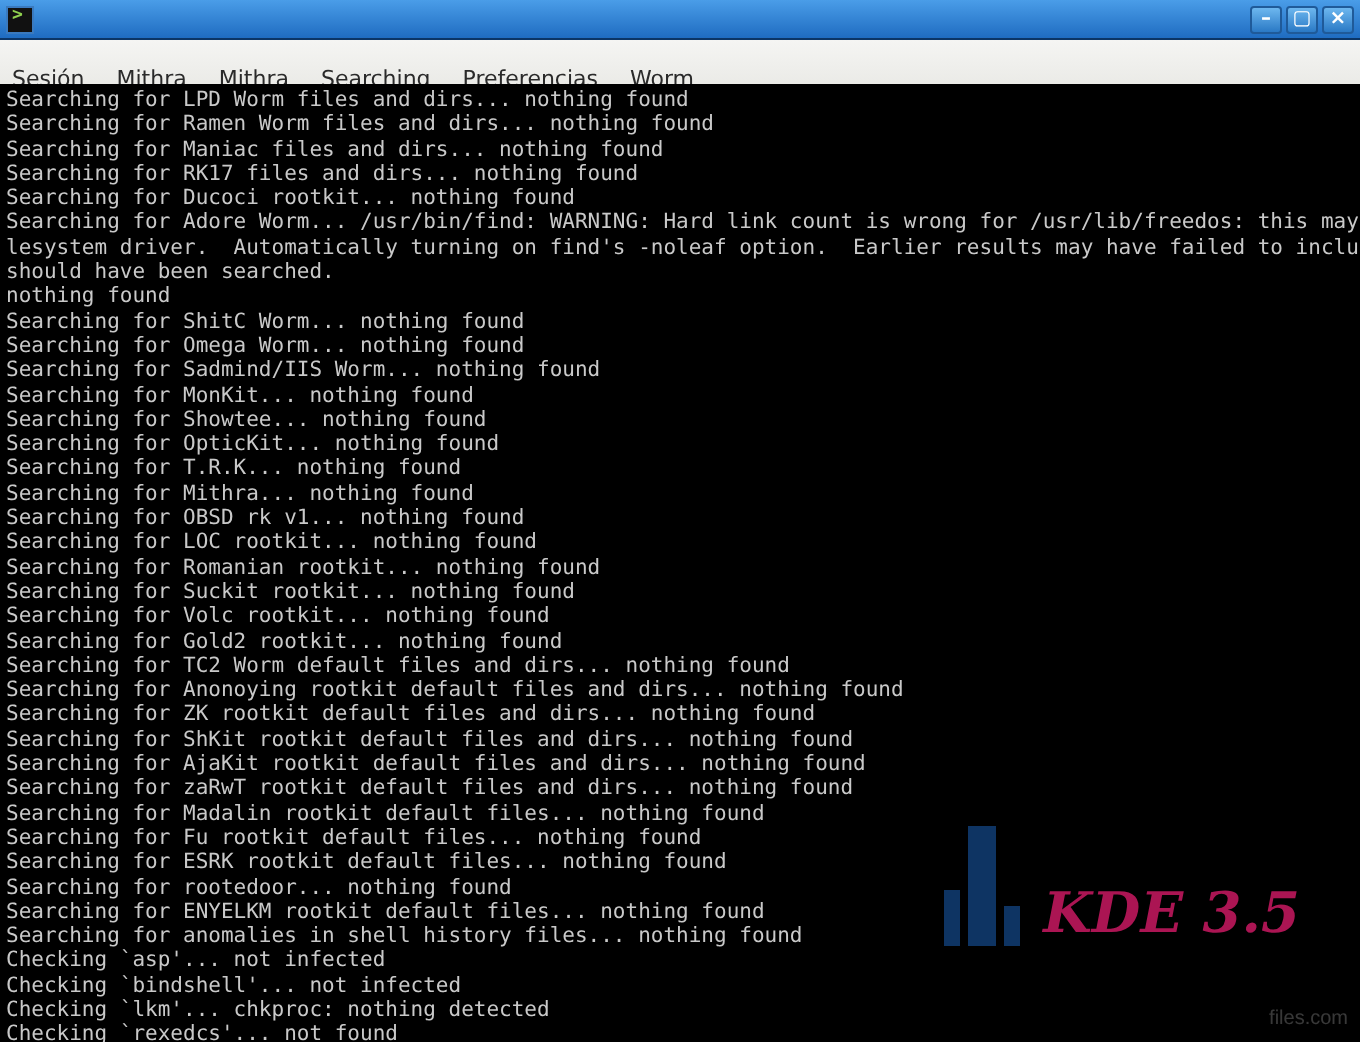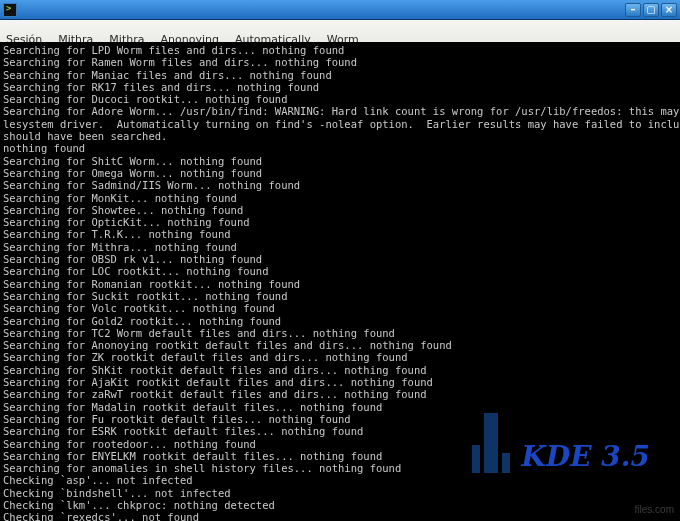--- a/index.html
+++ b/index.html
@@ -55,21 +55,21 @@
     }
     .terminal .line { display: block; }
     .kde-water {
       position: absolute; right: 30px; bottom: 48px;
       display: flex; align-items: flex-end;
       opacity: 0.9; pointer-events: none;
     }
     .kde-bars { display: flex; align-items: flex-end; margin-right: 8px;}
     .kde-bars div { background:#103a6e; margin-right:4px;}
     .kb1{width:8px;height:28px;} .kb2{width:14px;height:60px;} .kb3{width:8px;height:20px;}
-    .kde-text { color:#1d4ed8; font: italic bold 28px "DejaVu Serif",serif; }
+    .kde-text { color:#be185d; font: italic bold 28px "DejaVu Serif",serif; }
     .wsx {
       position: absolute; right: 6px; bottom: 6px;
       color: rgba(255,255,255,0.22); font-size: 10px;
       font-family: sans-serif; pointer-events:none;
     }
   </style>
 </head>
 <body>
 
 <div class="titlebar">
@@ -77,22 +77,22 @@
   <span class="spacer"></span>
   <span class="win-btn">–</span>
   <span class="win-btn">▢</span>
   <span class="win-btn">×</span>
 </div>
 
 <div class="menubar">
   <span>Sesión</span>
   <span>Mithra</span>
   <span>Mithra</span>
-  <span>Anonoying</span>
-  <span>Automatically</span>
+  <span>Searching</span>
+  <span>Preferencias</span>
   <span>Worm</span>
 </div>
 
 <div class="terminal" id="terminal"><span class="line">Searching for LPD Worm files and dirs... nothing found</span><span class="line">Searching for Ramen Worm files and dirs... nothing found</span><span class="line">Searching for Maniac files and dirs... nothing found</span><span class="line">Searching for RK17 files and dirs... nothing found</span><span class="line">Searching for Ducoci rootkit... nothing found</span><span class="line">Searching for Adore Worm... /usr/bin/find: WARNING: Hard link count is wrong for /usr/lib/freedos: this may be a bug in your f</span><span class="line">lesystem driver.  Automatically turning on find's -noleaf option.  Earlier results may have failed to include directories tha</span><span class="line">should have been searched.</span><span class="line">nothing found</span><span class="line">Searching for ShitC Worm... nothing found</span><span class="line">Searching for Omega Worm... nothing found</span><span class="line">Searching for Sadmind/IIS Worm... nothing found</span><span class="line">Searching for MonKit... nothing found</span><span class="line">Searching for Showtee... nothing found</span><span class="line">Searching for OpticKit... nothing found</span><span class="line">Searching for T.R.K... nothing found</span><span class="line">Searching for Mithra... nothing found</span><span class="line">Searching for OBSD rk v1... nothing found</span><span class="line">Searching for LOC rootkit... nothing found</span><span class="line">Searching for Romanian rootkit... nothing found</span><span class="line">Searching for Suckit rootkit... nothing found</span><span class="line">Searching for Volc rootkit... nothing found</span><span class="line">Searching for Gold2 rootkit... nothing found</span><span class="line">Searching for TC2 Worm default files and dirs... nothing found</span><span class="line">Searching for Anonoying rootkit default files and dirs... nothing found</span><span class="line">Searching for ZK rootkit default files and dirs... nothing found</span><span class="line">Searching for ShKit rootkit default files and dirs... nothing found</span><span class="line">Searching for AjaKit rootkit default files and dirs... nothing found</span><span class="line">Searching for zaRwT rootkit default files and dirs... nothing found</span><span class="line">Searching for Madalin rootkit default files... nothing found</span><span class="line">Searching for Fu rootkit default files... nothing found</span><span class="line">Searching for ESRK rootkit default files... nothing found</span><span class="line">Searching for rootedoor... nothing found</span><span class="line">Searching for ENYELKM rootkit default files... nothing found</span><span class="line">Searching for anomalies in shell history files... nothing found</span><span class="line">Checking `asp'... not infected</span><span class="line">Checking `bindshell'... not infected</span><span class="line">Checking `lkm'... chkproc: nothing detected</span><span class="line">Checking `rexedcs'... not found</span></div>
 
 <div class="kde-water">
   <div class="kde-bars">
     <div class="kb1"></div>
       <div class="kb2"></div>
       <div class="kb3"></div>

